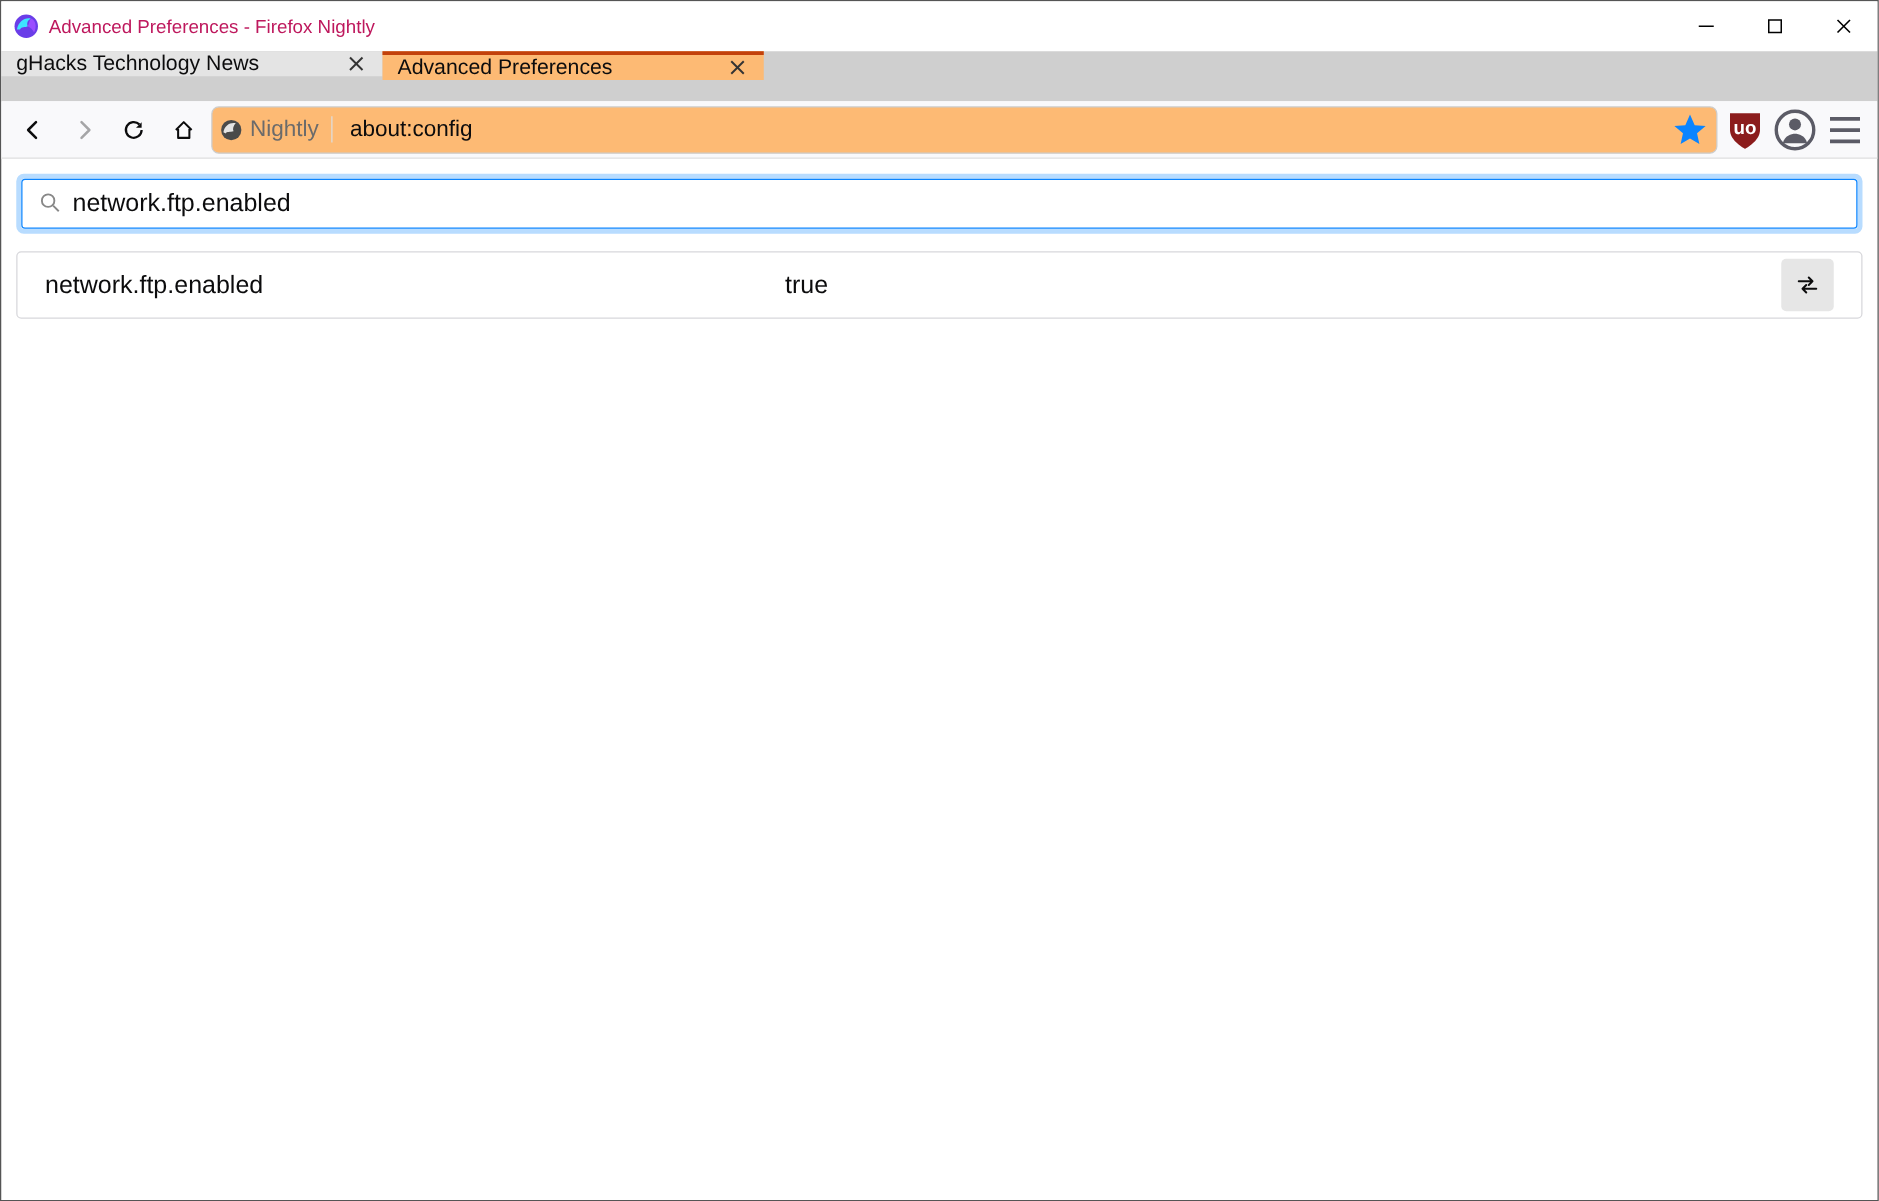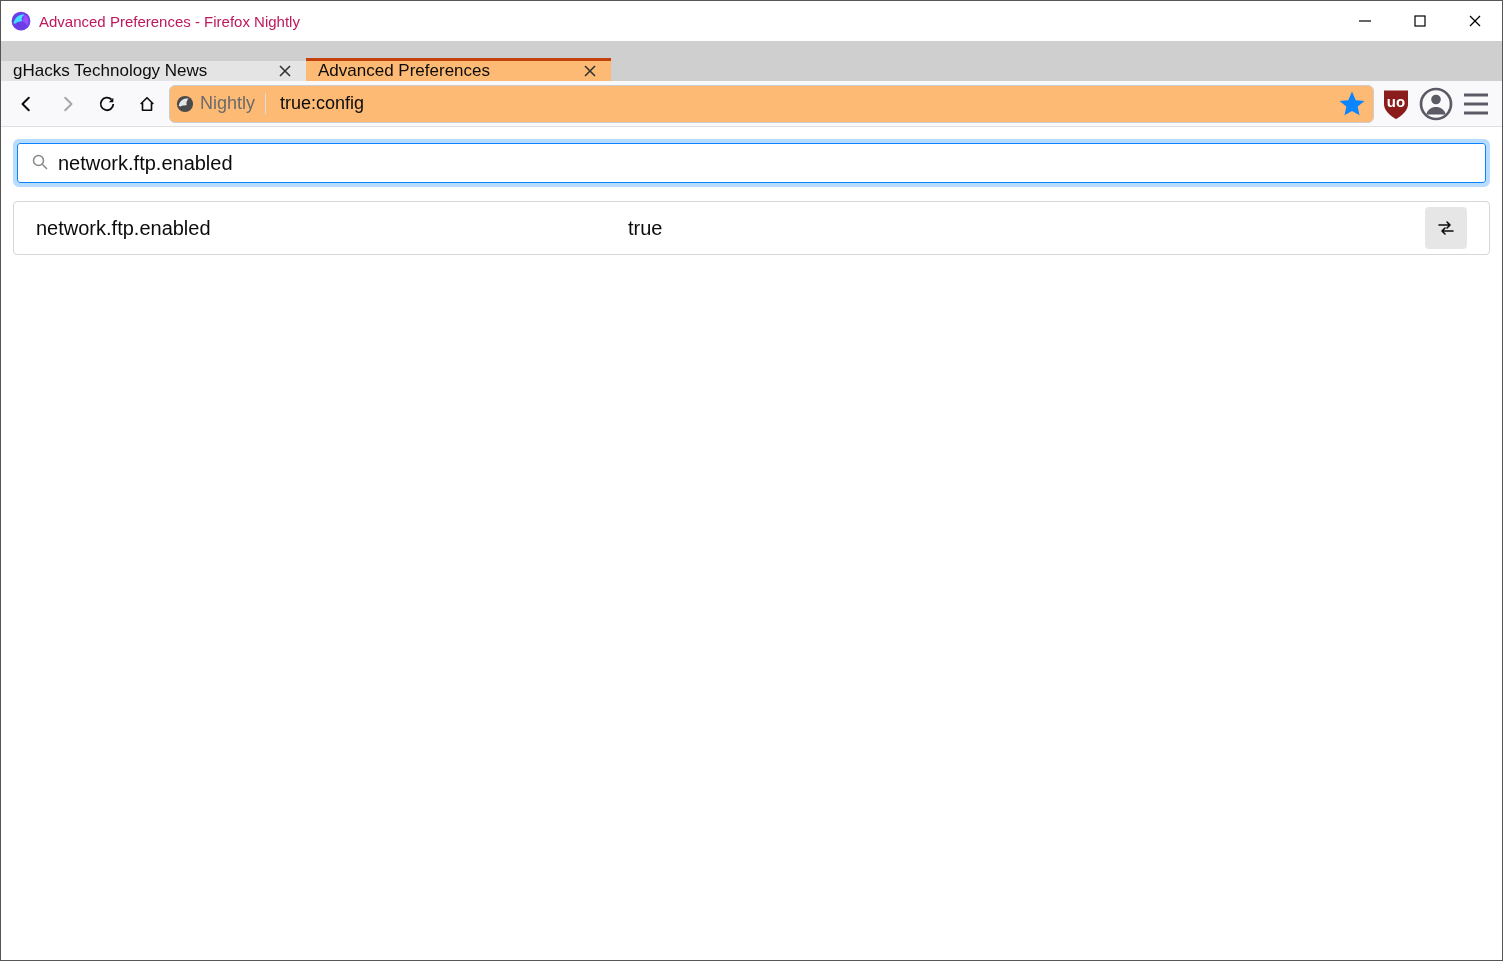--- a/index.html
+++ b/index.html
@@ -7,21 +7,21 @@
 
 
 .titlebar { height: 40px; display: flex; align-items: center; background: #fff; }
 .titlebar .app-icon { width: 20px; height: 20px; margin: 0 8px 0 10px; }
 .titlebar .title-text { font-size: 15px; color: #be185d; flex: 0 0 auto; }
 .titlebar .spacer { flex: 1; }
 .titlebar .win-btn { width: 55px; height: 40px; display: flex; align-items: center; justify-content: center; }
 .titlebar .win-btn svg { width: 14px; height: 14px; }
 
 
-.tabstrip { height: 40px; background: #cfcfcf; display: flex; align-items: flex-end; }
+.tabstrip { height: 40px; background: #cfcfcf; display: flex; align-items: flex-start; }
 .tab { width: 305px; display: flex; align-items: center; padding: 0 12px; gap: 10px; position: relative; }
 .tab.inactive { background: #e4e4e4; }
 .tab.active { background: #fdba74; border-top: 3px solid #c2410c; }
 .tab .tab-title { font-size: 17px; color: #0c0c0d; flex: 1; white-space: nowrap; overflow: hidden; text-overflow: ellipsis; }
 .tab .tab-close { width: 18px; height: 18px; display: flex; align-items: center; justify-content: center; }
 .tab .tab-close svg { width: 14px; height: 14px; }
 
 
 .navbar { height: 46px; background: #f9f9fb; display: flex; align-items: center; padding: 0 8px; gap: 4px; border-bottom: 1px solid #e0e0e0; }
 .nav-btn { width: 36px; height: 36px; display: flex; align-items: center; justify-content: center; border-radius: 4px; }
@@ -128,21 +128,21 @@
   <div class="urlbar">
     <div class="identity">
       <span class="identity-icon">
         <svg viewBox="0 0 20 20">
             <circle cx="10" cy="10" r="9" fill="#4a4a4a"></circle>
             <path d="M3 12 C4 6,9 3,14 4 C12 6,11 9,12 11 C9 12,6 11,5 13 Z" fill="#fff" opacity="0.85"></path>
           </svg>
       </span>
       <span class="identity-label">Nightly</span>
     </div>
-    <span class="url-text">true:config</span>
+    <span class="url-text">about:config</span>
     <span class="bookmark-btn">
       <svg viewBox="0 0 24 24">
           <path d="M12 2 L15 9 L22 9.5 L16.5 14 L18 21 L12 17.5 L6 21 L7.5 14 L2 9.5 L9 9 Z" fill="#0a84ff"></path>
         </svg>
     </span>
   </div>
 
   <div class="ext-btn">
     <svg viewBox="0 0 24 24">
         <path d="M4 3 H20 V12 C20 18,12 22,12 22 C12 22,4 18,4 12 Z" fill="#8b1c1c"></path>

